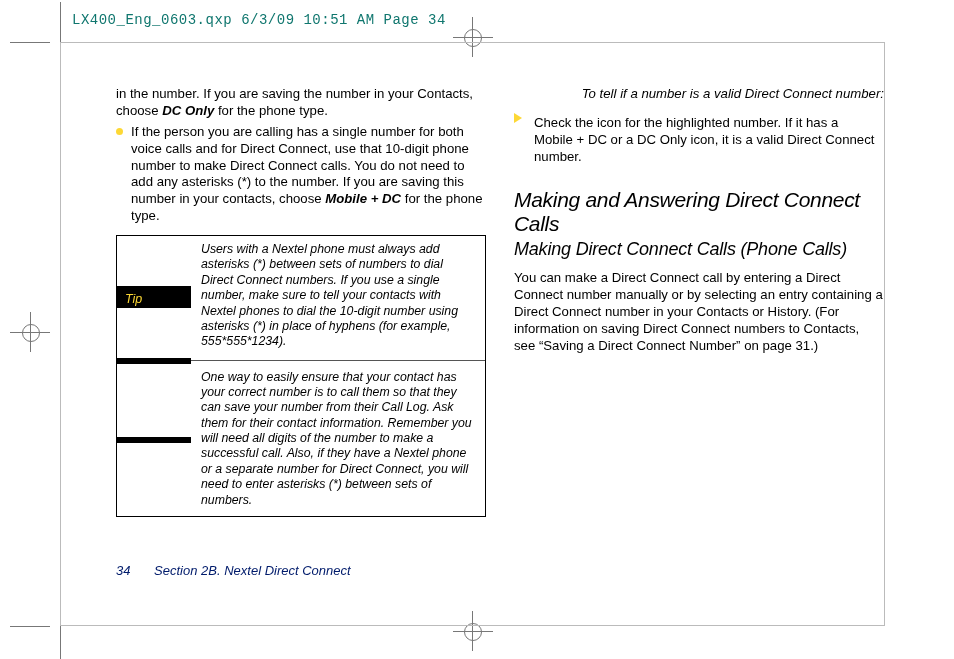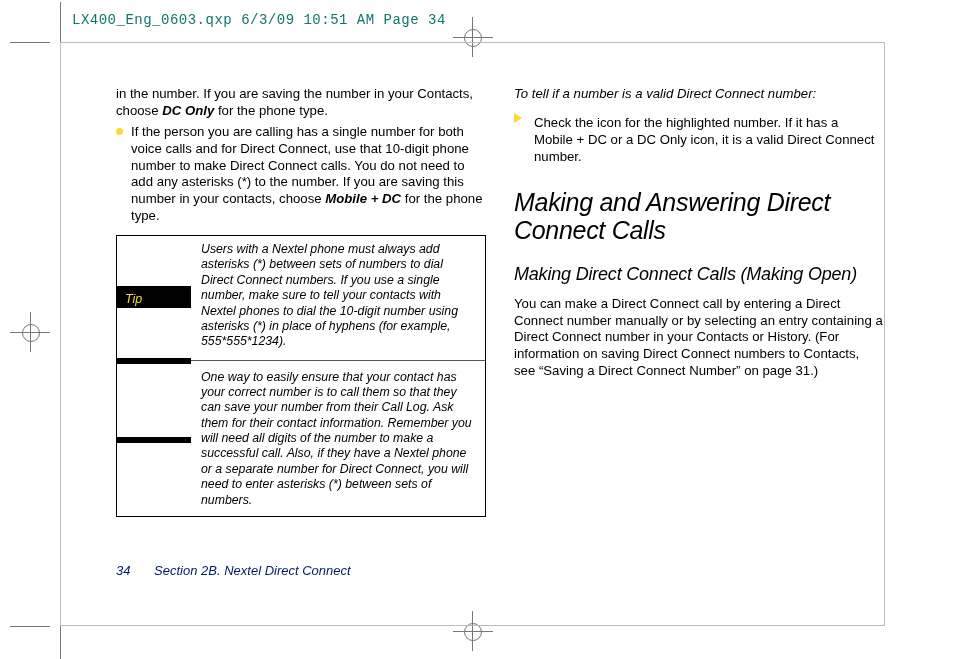--- a/index.html
+++ b/index.html
@@ -128,27 +128,28 @@
     padding: 6px 10px 8px 10px;
     font-style: italic;
   }
   .tipdiv {
     height: 1px; background: #555; margin: 0;
   }
   .lead-italic {
     font-style: italic;
     margin: 0 0 8px 0;
     font-size: 13.2px;
+    text-align: right;
   }
   h1.sec-title {
     font-style: italic;
     font-weight: normal;
-    font-size: 25px;
+    font-size: 21px;
     line-height: 1.15;
-    margin: 18px 0 19px 0;
+    margin: 18px 0 3px 0;
     letter-spacing: -0.3px;
   }
   h2.sub-title {
     font-style: italic;
     font-weight: normal;
     font-size: 18px;
     line-height: 1.2;
     margin: 0 0 10px 0;
     letter-spacing: -0.2px;
   }
@@ -221,21 +222,21 @@
     </div>
 
     <div class="col">
       <p class="lead-italic">To tell if a number is a valid Direct Connect number:</p>
       <div class="bullet-row">
         <div class="tri"></div>
         <p class="para" style="margin:4px">Check the icon for the highlighted number. If it has a Mobile + DC or a DC Only icon, it is a valid Direct Connect number.</p>
       </div>
 
       <h1 class="sec-title">Making and Answering Direct Connect Calls</h1>
-      <h2 class="sub-title">Making Direct Connect Calls (Making Open)</h2>
+      <h2 class="sub-title">Making Direct Connect Calls (Phone Calls)</h2>
       <p class="para">You can make a Direct Connect call by entering a Direct Connect number manually or by selecting an entry containing a Direct Connect number in your Contacts or History. (For information on saving Direct Connect numbers to Contacts, see “Saving a Direct Connect Number” on page  31.)</p>
     </div>
   </div>
 
   <div class="footer">
     <span class="pg">34</span>
     <span>Section 2B. Nextel Direct Connect</span>
   </div>
 </div>
 

